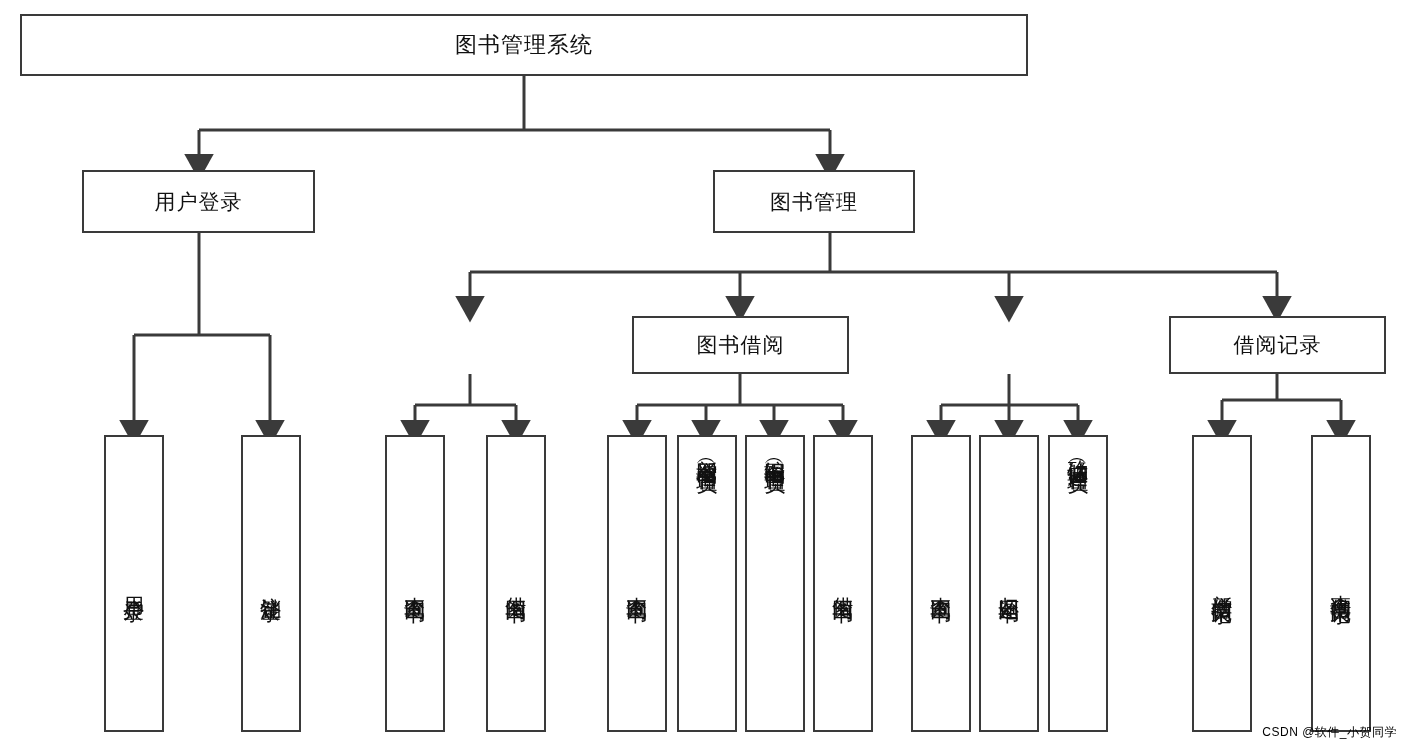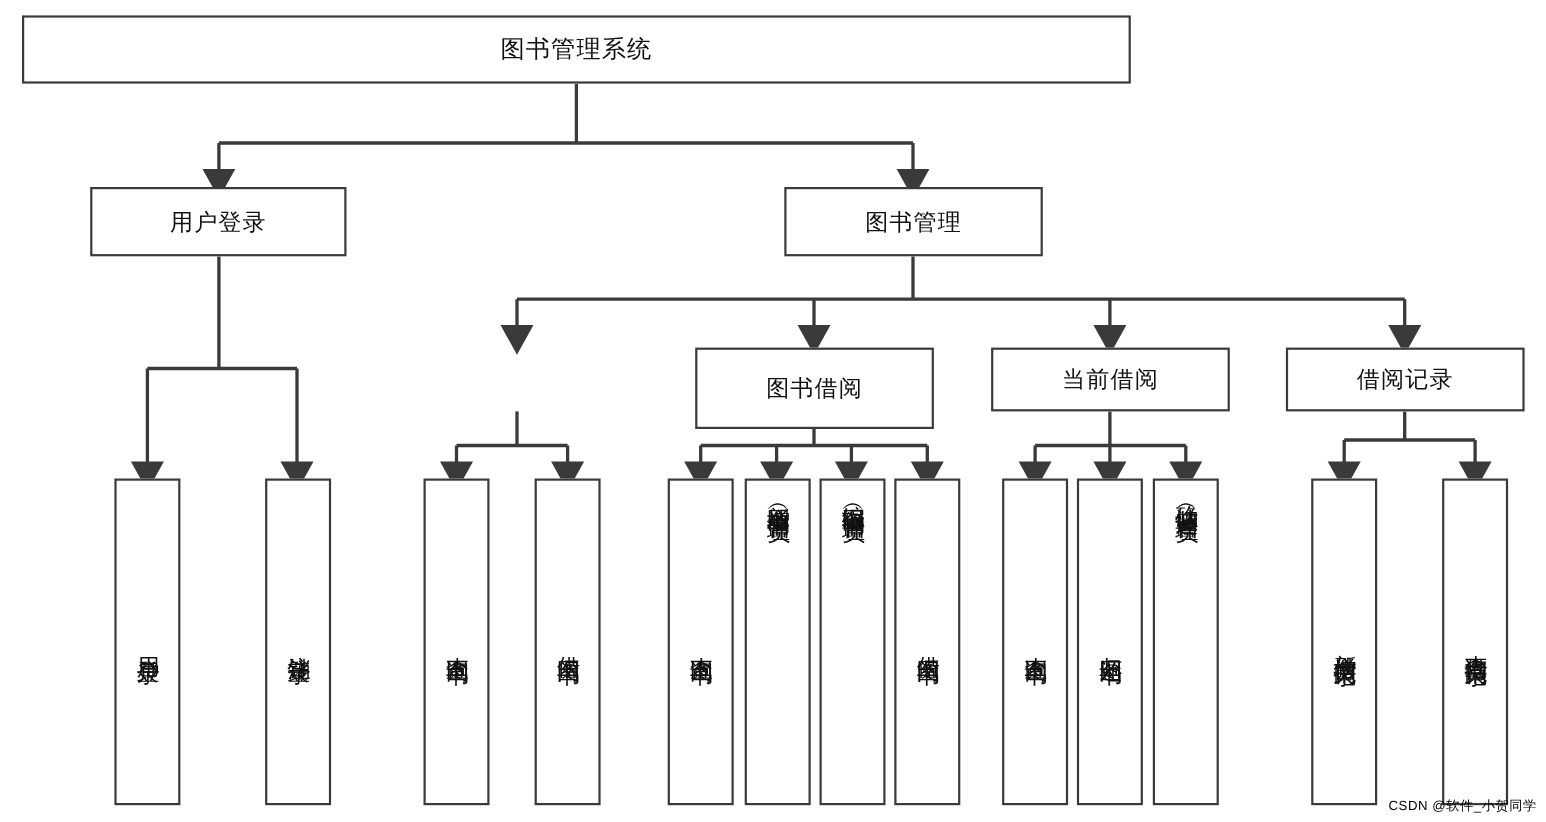--- a/index.html
+++ b/index.html
@@ -81,29 +81,26 @@
     </g>
   </svg>
 
   <div class="node h root" style="left:20px;top:14px;width:1008px;height:62px;">
     <span>图书管理系统</span>
   </div>
 
   <div class="node h" style="left:82px;top:170px;width:233px;height:63px;">
     <span>用户登录</span>
   </div>
-  <div class="node h" style="left:713px;top:170px;width:235px;height:63px;align-items:center;">
+  <div class="node h" style="left:713px;top:170px;width:202px;height:63px;align-items:center;">
     <span>图书管理</span>
   </div>
 
-  <div class="node h" style="left:632px;top:316px;width:217px;height:74px;">
+  <div class="node h" style="left:632px;top:316px;width:217px;height:58px;">
     <span>图书借阅</span>
-  </div>
-  <div class="node h" style="left:901px;top:316px;width:217px;height:58px;">
-    <span>当前借阅</span>
   </div>
   <div class="node h" style="left:1169px;top:316px;width:217px;height:58px;font-family:Liberation Mono, monospace;">
     <span>借阅记录</span>
   </div>
 
   <div class="node v" style="left:104px;top:435px;width:60px;height:297px;">
     <div class="vwrap">
         <span class="vtext">用户登录</span>
       </div>
   </div>

